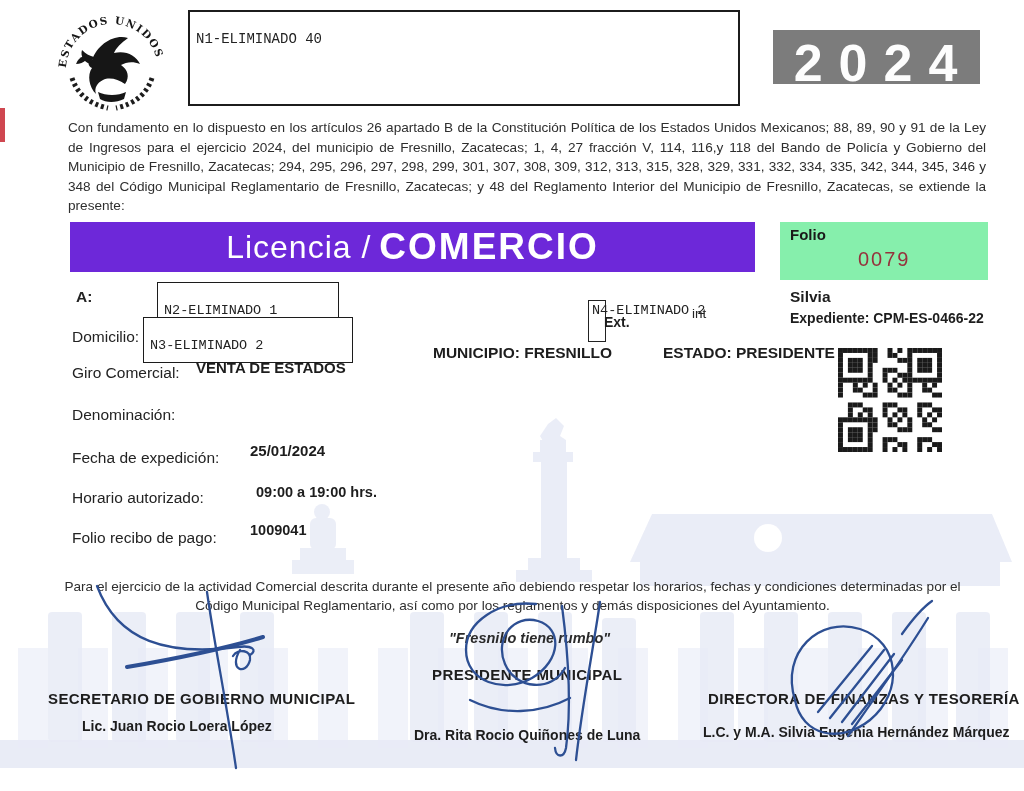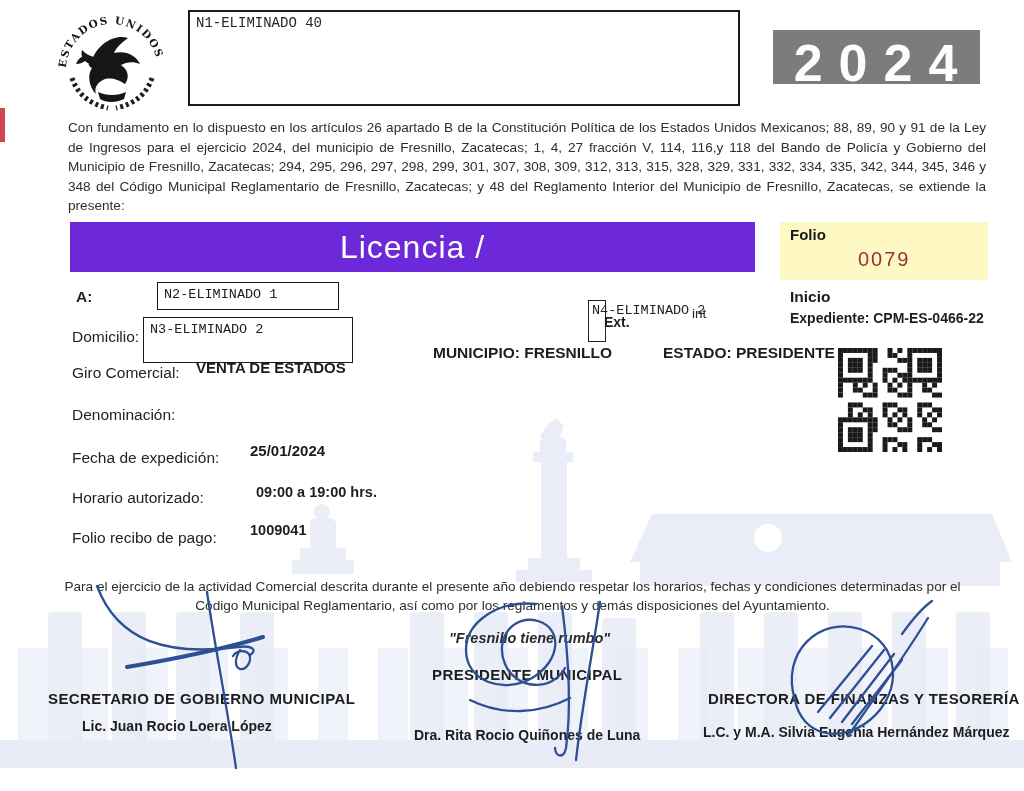--- a/index.html
+++ b/index.html
@@ -4,32 +4,32 @@
 <style>
   html,body{margin:0;padding:0;background:#ffffff;}
   .page{position:relative;width:1024px;height:791px;background:#ffffff;overflow:hidden;
         font-family:"Liberation Sans",sans-serif;color:#2c2c2c;}
   .abs{position:absolute;}
   
   .layer{position:absolute;left:0;top:0;width:1024px;height:791px;pointer-events:none;}
   
   .redacted-box{border:2px solid #1c1c1c;background:#fff;
       font-family:"Liberation Mono",monospace;font-size:14px;color:#222;
-      padding:3px 6px;box-sizing:border-box;}
+      padding:19px 6px;box-sizing:border-box;}
   .badge-2024{background:#7c7c7c;color:#fdfdfd;font-weight:bold;
       font-size:52px;letter-spacing:16px;text-align:center;line-height:66px;
       font-family:"Liberation Sans",sans-serif;padding-left:14px;}
   
   .intro{font-size:13.6px;line-height:19.5px;text-align:justify;color:#2e2e2e;}
   .footer-par{font-size:13.6px;line-height:19px;text-align:center;color:#2e2e2e;}
   
   .banner{background:#6d28d9;color:#ffffff;display:flex;align-items:center;justify-content:center;}
   .banner .t1{font-size:32px;font-weight:normal;letter-spacing:1px;}
   .banner .t2{font-size:37px;font-weight:bold;letter-spacing:2px;margin-left:8px;}
-  .folio-box{background:#fef9c3;}
+  .folio-box{background:#86efac;}
   .folio-label{font-weight:bold;font-size:15px;color:#1a1a1a;}
   .folio-value{font-size:20px;color:#95323c;letter-spacing:2px;}
   
   .lbl{font-size:15.5px;color:#232323;}
   .bold{font-weight:bold;color:#1d1d1d;}
   .val{font-size:14.5px;font-weight:bold;color:#1d1d1d;}
   .mono{font-family:"Liberation Mono",monospace;font-size:13.5px;color:#222;white-space:nowrap;}
   .sig-title{font-size:15px;font-weight:bold;color:#1d1d1d;letter-spacing:.4px;}
   .sig-name{font-size:14px;font-weight:bold;color:#1d1d1d;}
   .motto{font-size:14.5px;font-weight:bold;font-style:italic;color:#2a2a2a;}
@@ -128,33 +128,34 @@
   <div class="abs redacted-box" style="left:188px;top:10px;width:552px;height:96px;">
     <span>N1-ELIMINADO 40</span>
   </div>
 
   <div class="abs badge-2024" style="left:773px;top:30px;width:193px;height:54px;">2024</div>
 
   <div class="abs intro" style="left:68px;top:118px;width:918px;">Con fundamento en lo dispuesto en los artículos 26 apartado B de la Constitución Política de los Estados Unidos Mexicanos; 88, 89, 90 y 91 de la Ley de Ingresos para el ejercicio 2024, del municipio de Fresnillo, Zacatecas; 1, 4, 27 fracción V, 114, 116,y 118 del Bando de Policía y Gobierno del Municipio de Fresnillo, Zacatecas; 294, 295, 296, 297, 298, 299, 301, 307, 308, 309, 312, 313, 315, 328, 329, 331, 332, 334, 335, 342, 344, 345, 346 y 348 del Código Municipal Reglamentario de Fresnillo, Zacatecas; y 48 del Reglamento Interior del Municipio de Fresnillo, Zacatecas, se extiende la presente:</div>
 
   <div class="abs banner" style="left:70px;top:222px;width:685px;height:50px;">
     <span class="t1">Licencia /</span>
+    <span class="t2">COMERCIO</span>
   </div>
 
   <div class="abs folio-box" style="left:780px;top:222px;width:208px;height:58px;">
     <div class="folio-label" style="position:absolute;left:10px;top:4px;">Folio</div>
     <div class="folio-value" style="position:absolute;left:78px;top:26px;">0079</div>
   </div>
 
   <div class="abs lbl" style="left:76px;top:288px;font-weight:bold;">A:</div>
   <div class="abs redacted-box" style="left:157px;top:282px;width:182px;height:28px;border-width:1.5px;">
     <span class="mono">N2-ELIMINADO 1</span>
   </div>
 
-  <div class="abs lbl bold" style="left:790px;top:288px;">Inicio</div>
+  <div class="abs lbl bold" style="left:790px;top:288px;">Silvia</div>
   <div class="abs lbl bold" style="left:790px;top:310px;font-size:14px;">Expediente: CPM-ES-0466-22</div>
 
   <div class="abs" style="left:588px;top:300px;width:16px;height:40px;border:1.5px solid #222;"></div>
   <div class="abs mono" style="left:592px;top:303px;">N4-ELIMINADO 2</div>
   <div class="abs lbl bold" style="left:604px;top:314px;font-size:14px;">Ext.</div>
   <div class="abs lbl" style="left:692px;top:306px;font-size:13.5px;">int</div>
 
   <div class="abs lbl" style="left:72px;top:328px;">Domicilio:</div>
   <div class="abs redacted-box" style="left:143px;top:317px;width:210px;height:46px;border-width:1.5px;">
     <span class="mono">N3-ELIMINADO 2</span>

